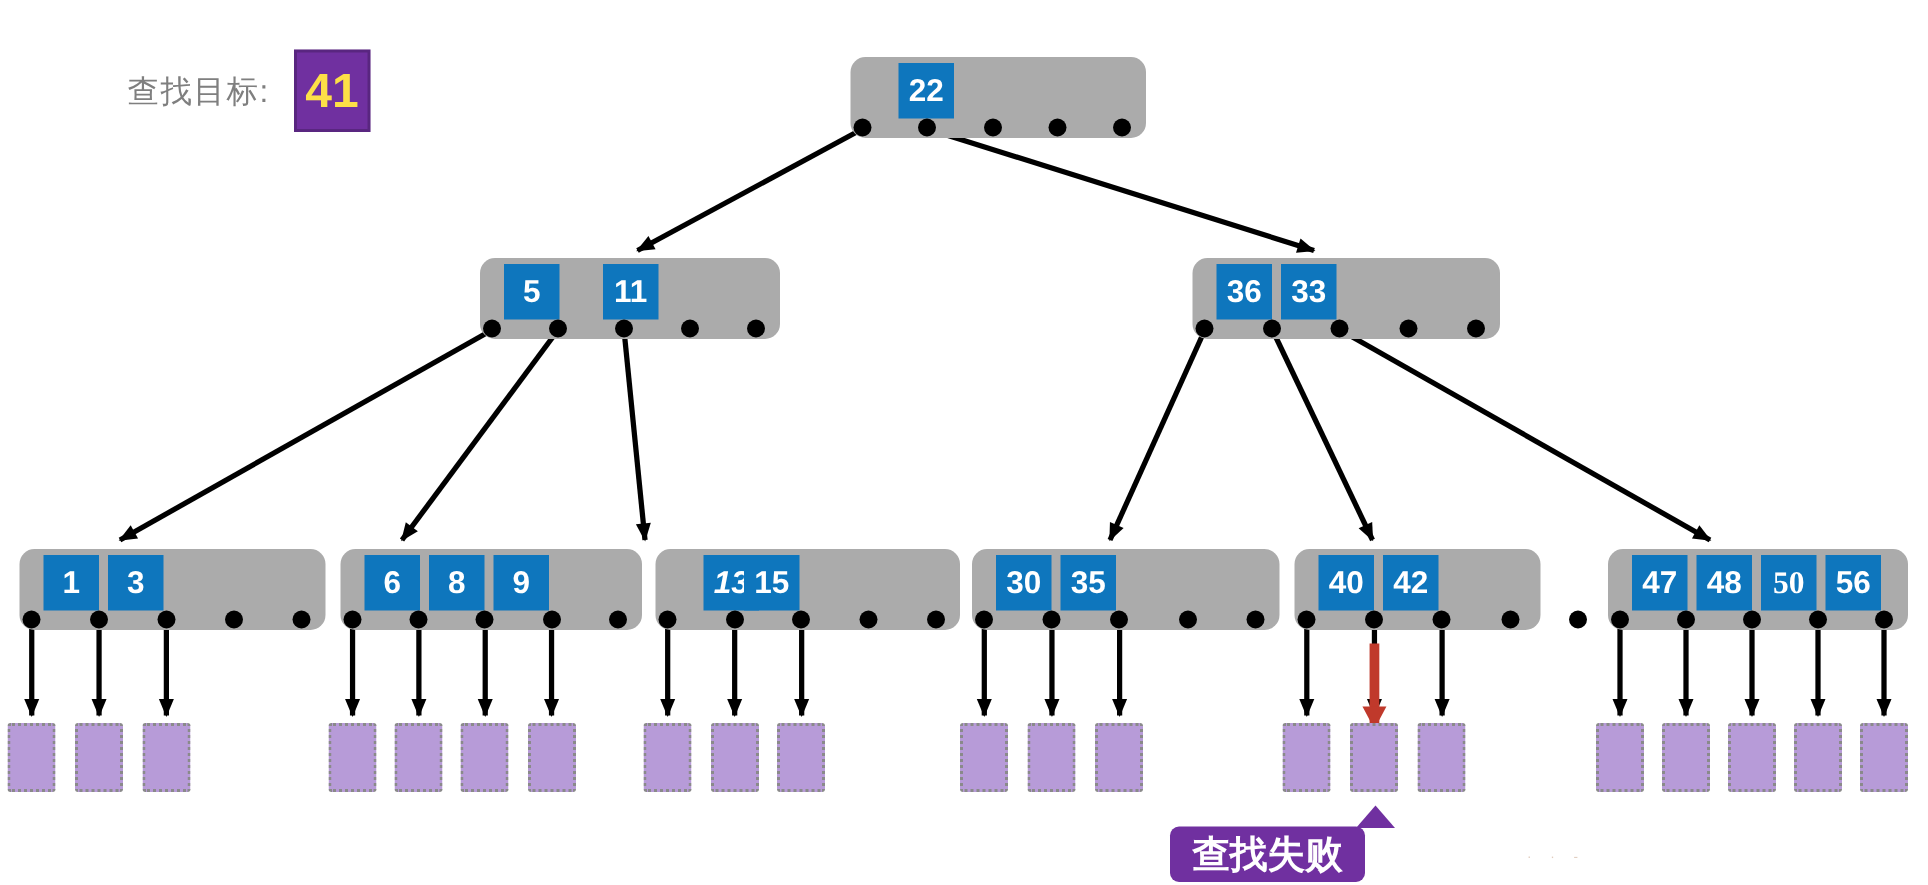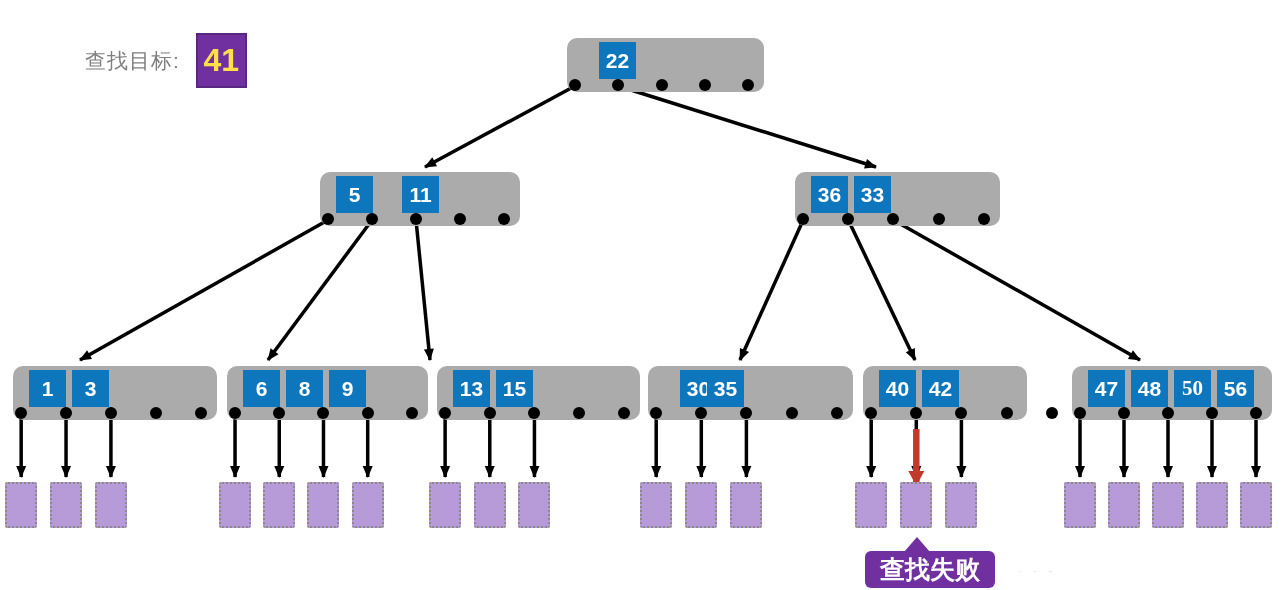--- a/index.html
+++ b/index.html
@@ -27,21 +27,21 @@
 
   .header { position:absolute; left:85px; top:33px; height:55px; display:flex; align-items:center; gap:16px; }
   .hlabel { font-size:21px; color:var(--label-text,#7F7F7F); letter-spacing:1px; }
   .target-box {
     width:51px; height:55px; box-sizing:border-box; background:var(--accent,#7030A0);
     border:2px solid rgba(0,0,0,0.2); color:#fde047; font-size:32px; font-weight:bold;
     display:flex; align-items:center; justify-content:center;
   }
 
   .callout {
-    position:absolute; left:865px; top:551px; width:130px; height:37px;
+    position:absolute; left:780px; top:551px; width:130px; height:37px;
     background:var(--accent,#7030A0); border-radius:6px; color:#fff;
     font-size:25px; font-weight:bold; display:flex; align-items:center; justify-content:center;
   }
   .callout-tri {
     position:absolute; left:904px; top:537px; width:0; height:0;
     border-left:13px solid transparent; border-right:13px solid transparent;
     border-bottom:15px solid var(--accent,#7030A0);
   }
   .watermark {
     position:absolute; left:1018px; top:566px; color:#C8A58B; opacity:0.55;
@@ -150,33 +150,33 @@
         <span class="dot" style="left: 46.26px;"></span>
         <span class="dot" style="left: 90.48px;"></span>
         <span class="dot" style="left: 134.7px;"></span>
         <span class="dot" style="left: 178.92px;"></span>
       </div>
       <div class="record" style="left: 219.04px; top: 482px;"></div>
       <div class="record" style="left: 263.26px; top: 482px;"></div>
       <div class="record" style="left: 307.48px; top: 482px;"></div>
       <div class="record" style="left: 351.7px; top: 482px;"></div>
       <div class="bnode" style="left: 437px; top: 366px; width: 203px;">
-        <span class="key" style="left: 16px;">13</span>
+        <span class="key" style="left: 32px; font-style: italic;">13</span>
         <span class="key" style="left: 59px;">15</span>
         <span class="dot" style="left: 2.12px;"></span>
         <span class="dot" style="left: 46.78px;"></span>
         <span class="dot" style="left: 91.44px;"></span>
         <span class="dot" style="left: 136.1px;"></span>
         <span class="dot" style="left: 180.76px;"></span>
       </div>
       <div class="record" style="left: 429.12px; top: 482px;"></div>
       <div class="record" style="left: 473.78px; top: 482px;"></div>
       <div class="record" style="left: 518.44px; top: 482px;"></div>
       <div class="bnode" style="left: 648px; top: 366px; width: 205px;">
-        <span class="key" style="left: 16px; margin-left: 16px;">30</span>
+        <span class="key" style="left: 16px;">30</span>
         <span class="key" style="left: 59px;">35</span>
         <span class="dot" style="left: 2.2px;"></span>
         <span class="dot" style="left: 47.3px;"></span>
         <span class="dot" style="left: 92.4px;"></span>
         <span class="dot" style="left: 137.5px;"></span>
         <span class="dot" style="left: 182.6px;"></span>
       </div>
       <div class="record" style="left: 640.2px; top: 482px;"></div>
       <div class="record" style="left: 685.3px; top: 482px;"></div>
       <div class="record" style="left: 730.4px; top: 482px;"></div>

